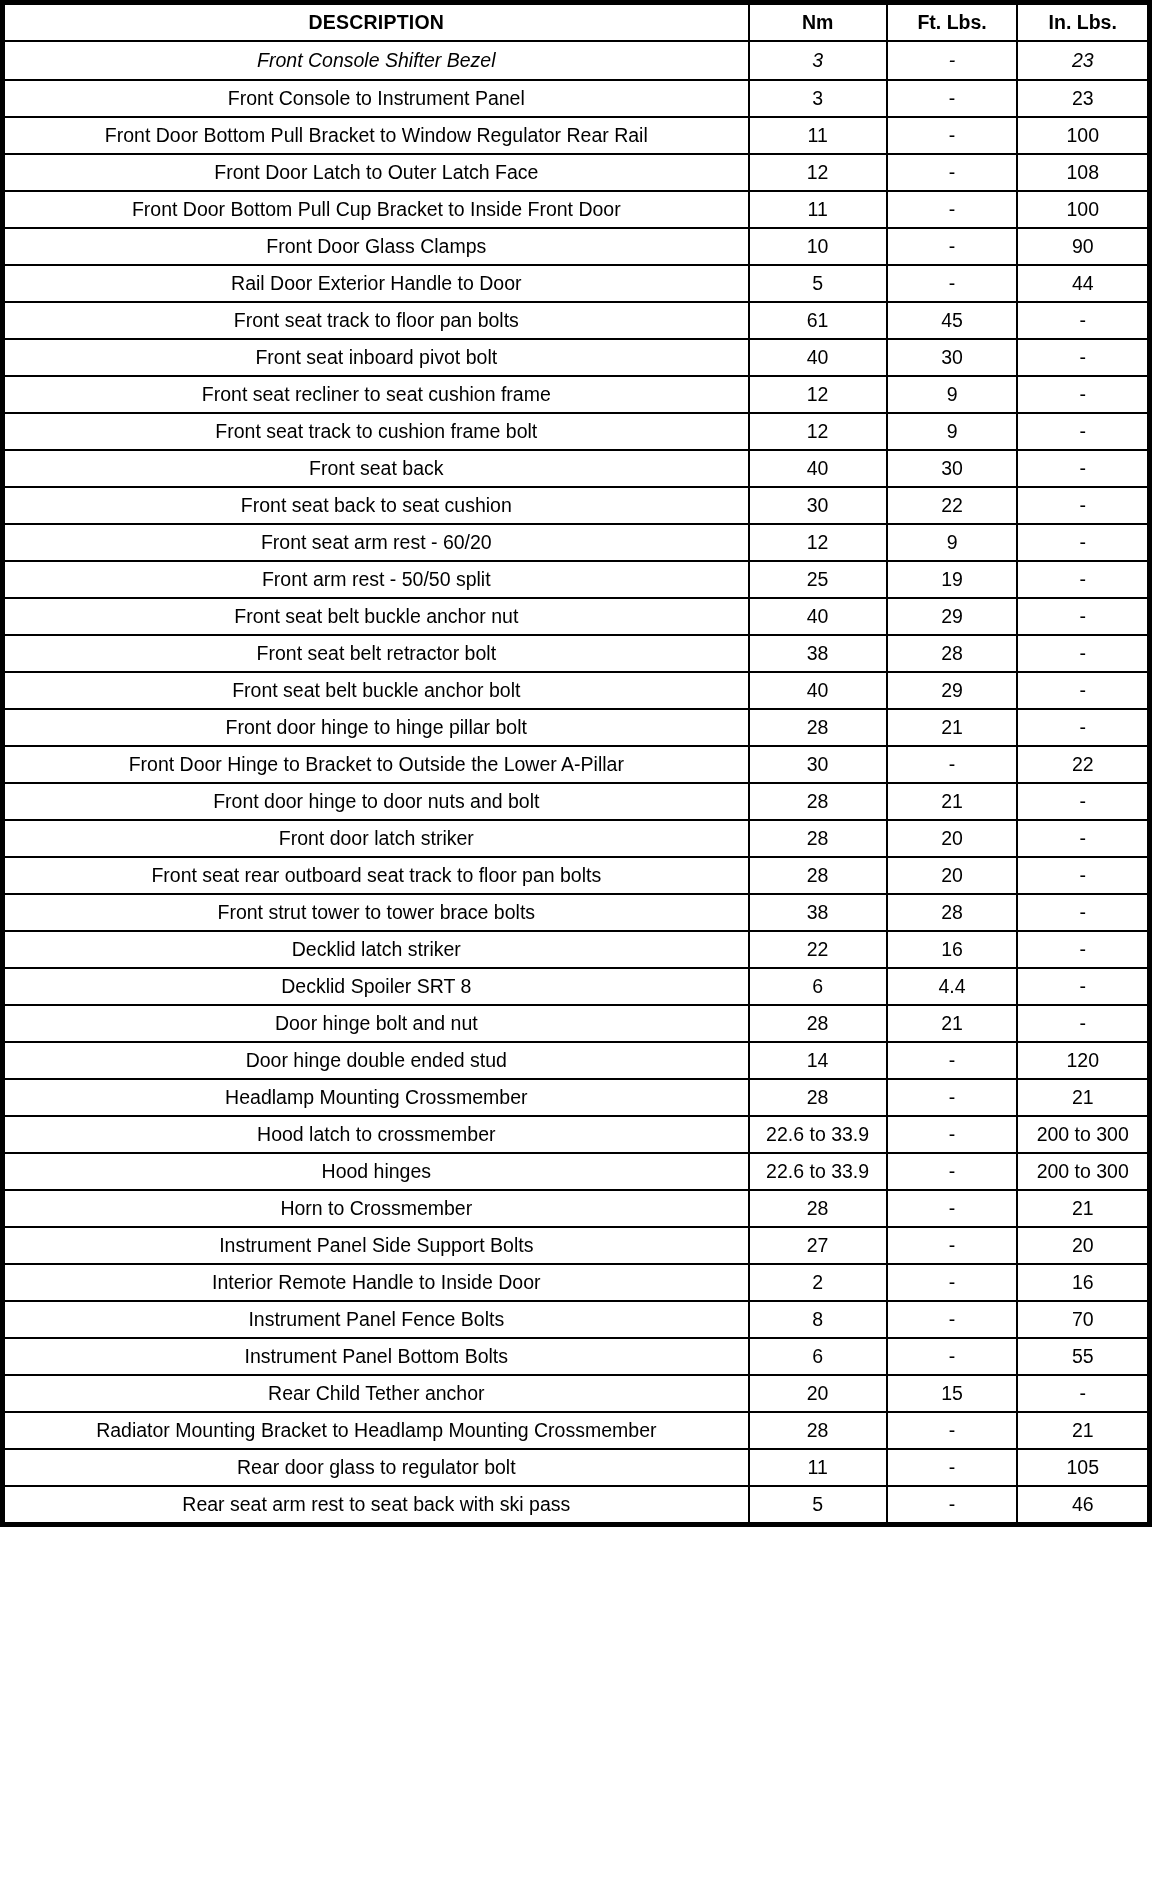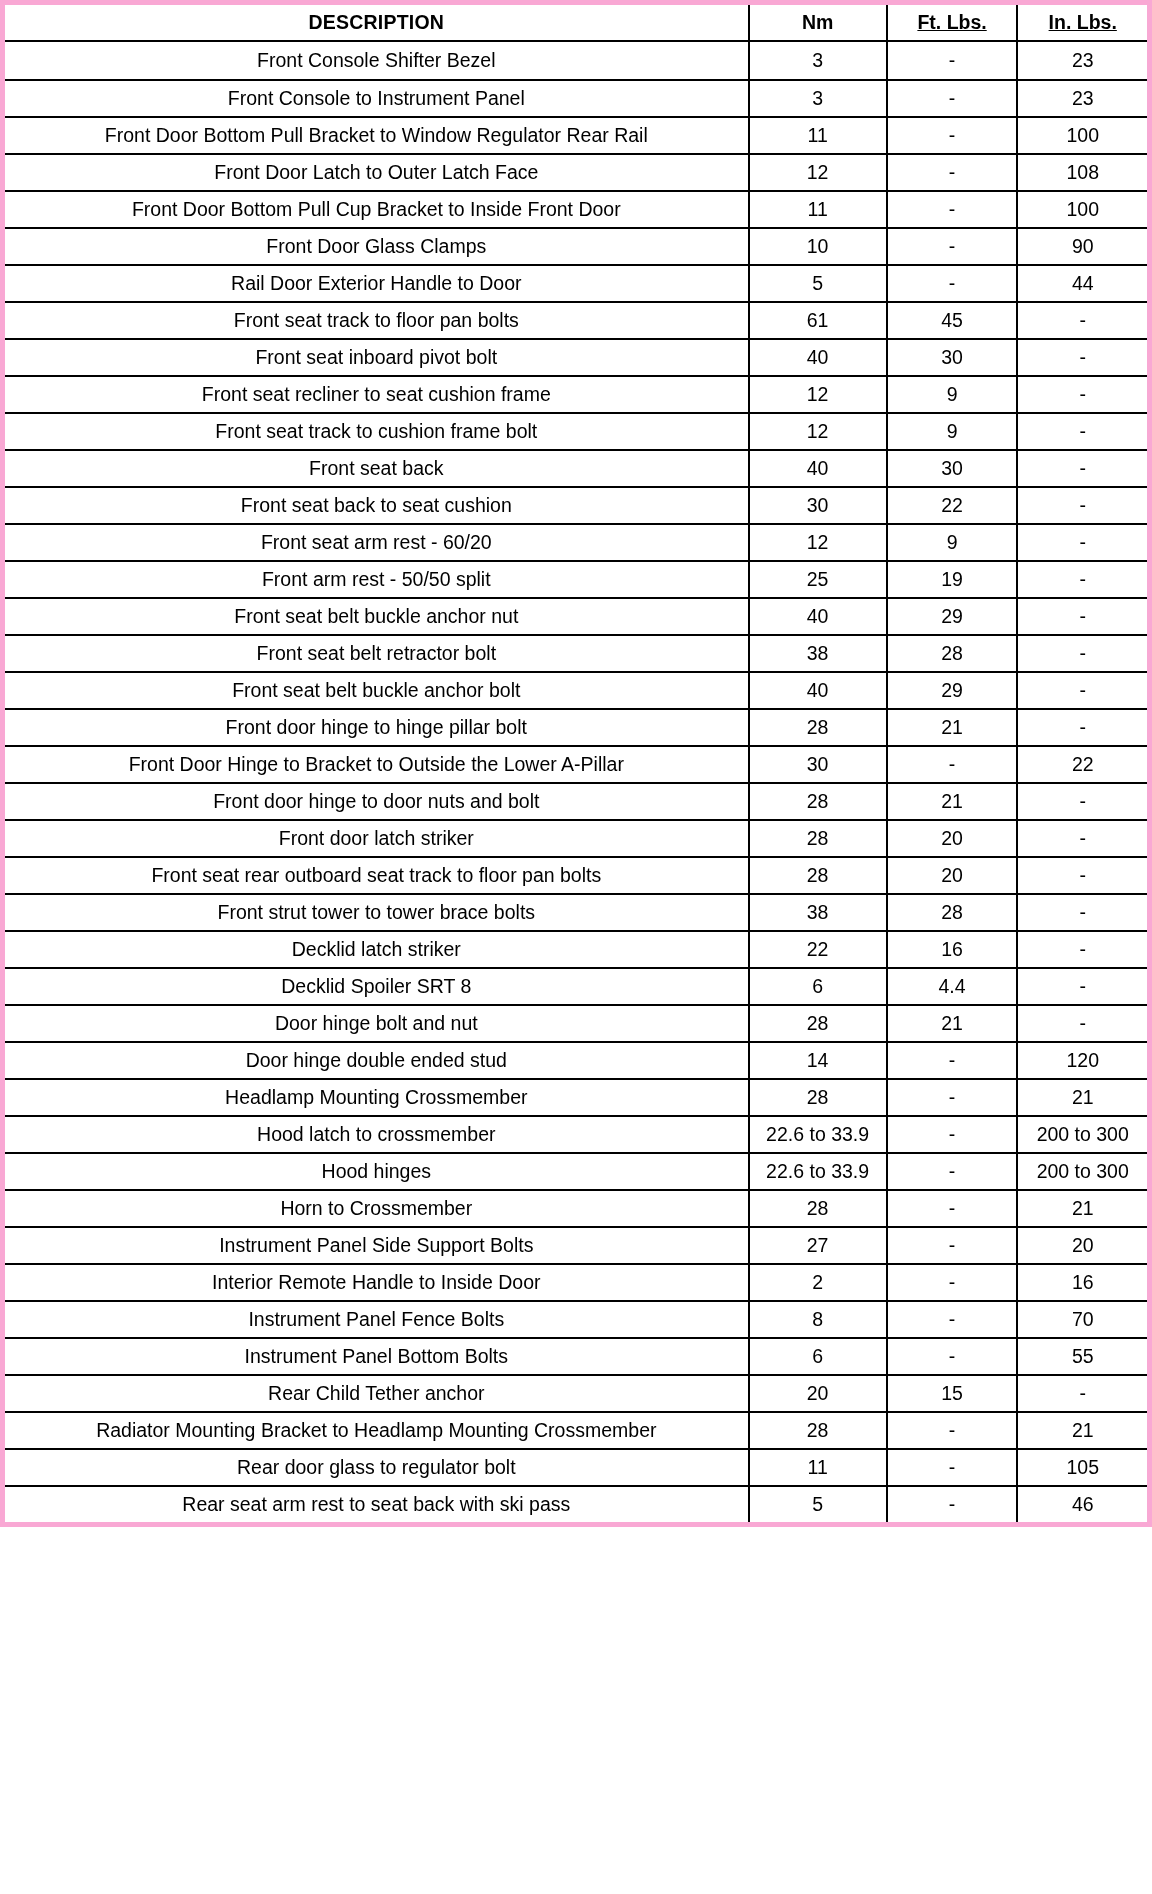--- a/index.html
+++ b/index.html
@@ -14,21 +14,21 @@
   }
   .page {
     width: 1152px;
     box-sizing: border-box;
     padding: 0;
   }
   table.torque-table {
     border-collapse: collapse;
     width: 1152px;
     table-layout: fixed;
-    border: 5px solid #f9a8d4;
+    border: 5px solid #000000;
   }
   table.torque-table col.c-desc { width: 616px; }
   table.torque-table col.c-nm   { width: 114px; }
   table.torque-table col.c-ft   { width: 108px; }
   table.torque-table col.c-in   { width: 109px; }
 
   table.torque-table th,
   table.torque-table td {
     border: 2px solid #000;
     text-align: center;
@@ -51,30 +51,30 @@
   }
   th.h-nm {
     font-size: 30px;
     vertical-align: middle;
     padding-bottom: 22px;
   }
   th.h-ft, th.h-in {
     font-size: 21px;
     vertical-align: bottom;
     padding-bottom: 8px;
-    text-decoration: underline;
   }
   td.desc {
     font-size: 19.5px;
   }
   td.val {
     font-size: 19.5px;
   }
   tbody tr:first-child td {
     height: 37px;
+    font-style: italic;
   }
 </style>
 </head>
 <body>
 
 <div class="page">
   <table class="torque-table">
     <colgroup>
       <col class="c-desc">
       <col class="c-nm">

